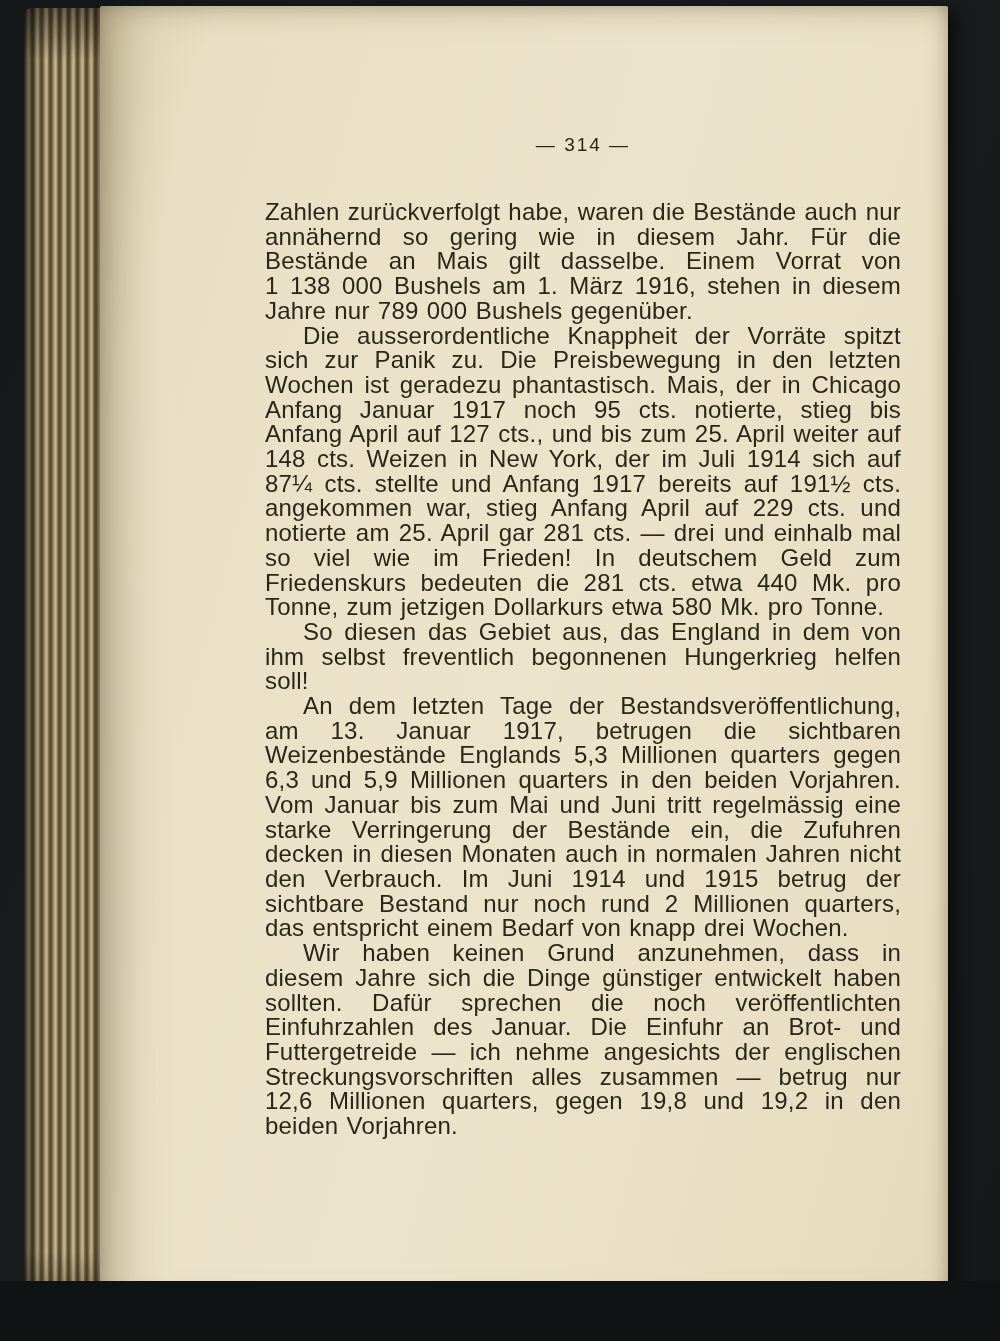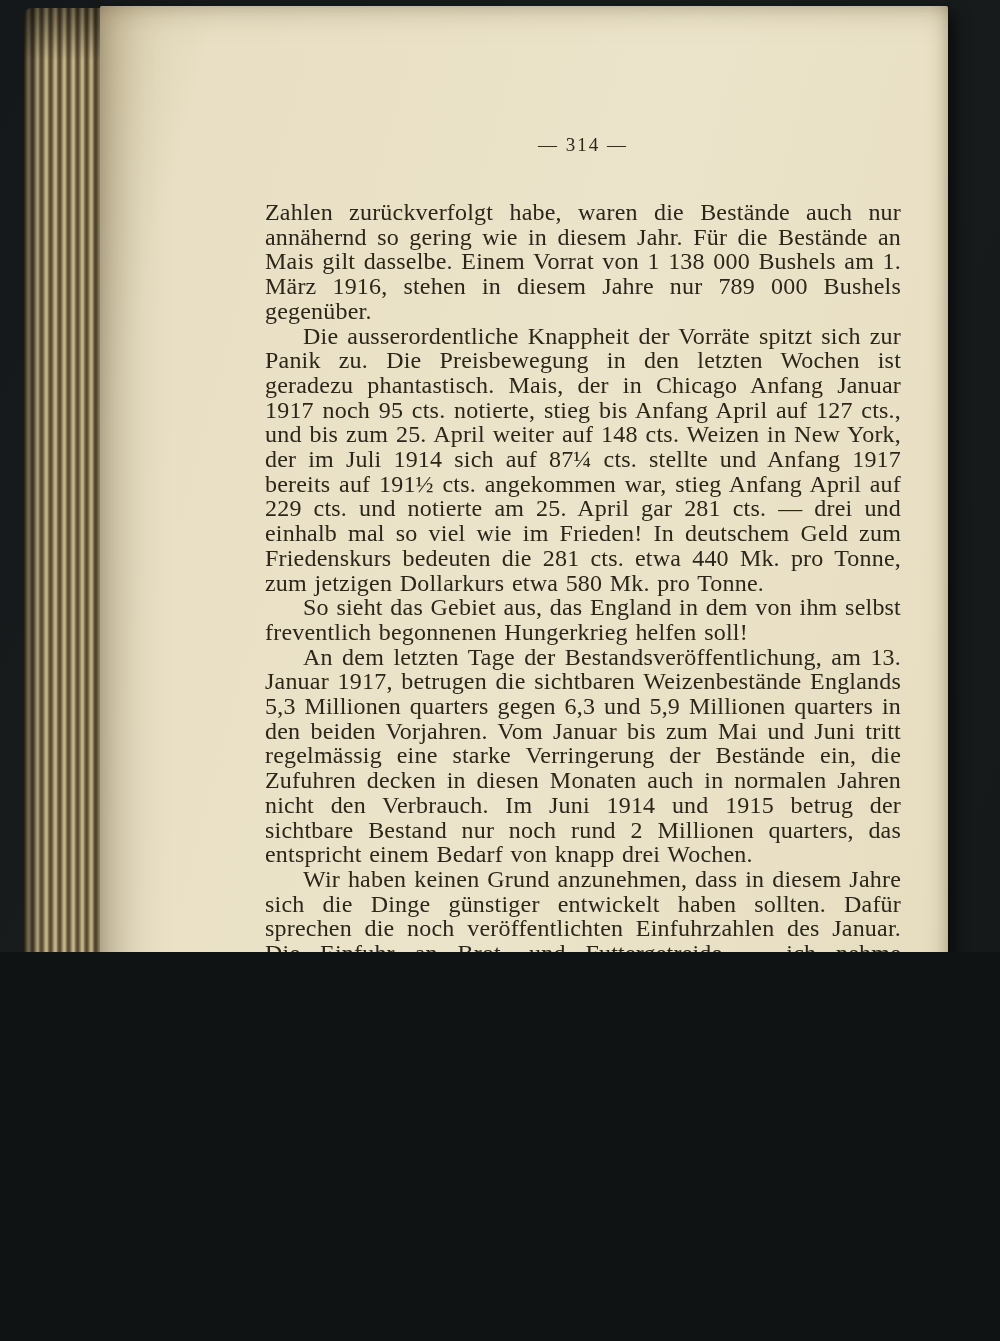--- a/index.html
+++ b/index.html
@@ -3,24 +3,24 @@
 <meta charset="utf-8">
 <style>
   html, body {
     margin: 0;
     padding: 0;
     background: #101314;
   }
   .scene {
     position: relative;
     width: 1000px;
-    height: 952px;
+    height: 1281px;
     overflow: hidden;
     background: linear-gradient(115deg, #14181a 0%, #181c1d 40%, #15191a 100%);
-    font-family: Liberation Serif, serif;
+    font-family: Liberation Sans, sans-serif;
   }
   
   .stack-left {
     position: absolute;
     left: 24px;
     top: 8px;
     width: 80px;
     height: 1322px;
     border-radius: 8px 0 0 10px;
     background:
@@ -94,21 +94,21 @@
   <div class="stack-bottom"></div>
 
   <div class="page">
     <div class="content">
       <div class="page-number">—  314  —</div>
 
       <p class="para first">Zahlen zurückverfolgt habe, waren die Bestände auch nur annähernd so gering wie in diesem Jahr. Für die Bestände an Mais gilt dasselbe. Einem Vorrat von 1&nbsp;138&nbsp;000 Bushels am 1. März 1916, stehen in diesem Jahre nur 789&nbsp;000 Bushels gegenüber.</p>
 
       <p class="para">Die ausserordentliche Knappheit der Vorräte spitzt sich zur Panik zu. Die Preisbewegung in den letzten Wochen ist geradezu phantastisch. Mais, der in Chicago Anfang Januar 1917 noch 95 cts. notierte, stieg bis Anfang April auf 127 cts., und bis zum 25. April weiter auf 148 cts. Weizen in New York, der im Juli 1914 sich auf 87¼ cts. stellte und Anfang 1917 bereits auf 191½ cts. angekommen war, stieg Anfang April auf 229 cts. und notierte am 25. April gar 281 cts. — drei und einhalb mal so viel wie im Frieden! In deutschem Geld zum Friedenskurs bedeuten die 281 cts. etwa 440 Mk. pro Tonne, zum jetzigen Dollarkurs etwa 580 Mk. pro Tonne.</p>
 
-      <p class="para">So sieht das Gebiet aus, das England in dem von ihm selbst freventlich begonnenen Hungerkrieg helfen soll!</p>
+      <p class="para">So diesen das Gebiet aus, das England in dem von ihm selbst freventlich begonnenen Hungerkrieg helfen soll!</p>
 
 
       <p class="para">An dem letzten Tage der Bestandsveröffentlichung, am 13. Januar 1917, betrugen die sichtbaren Weizenbestände Englands 5,3 Millionen quarters gegen 6,3 und 5,9 Millionen quarters in den beiden Vorjahren. Vom Januar bis zum Mai und Juni tritt regelmässig eine starke Verringerung der Bestände ein, die Zufuhren decken in diesen Monaten auch in normalen Jahren nicht den Verbrauch. Im Juni 1914 und 1915 betrug der sichtbare Bestand nur noch rund 2 Millionen quarters, das entspricht einem Bedarf von knapp drei Wochen.</p>
 
       <p class="para">Wir haben keinen Grund anzunehmen, dass in diesem Jahre sich die Dinge günstiger entwickelt haben sollten. Dafür sprechen die noch veröffentlichten Einfuhrzahlen des Januar. Die Einfuhr an Brot- und Futtergetreide — ich nehme angesichts der englischen Streckungsvorschriften alles zusammen — betrug nur 12,6 Millionen quarters, gegen 19,8 und 19,2 in den beiden Vorjahren.</p>
 
     </div>
   </div>
 </div>
 

